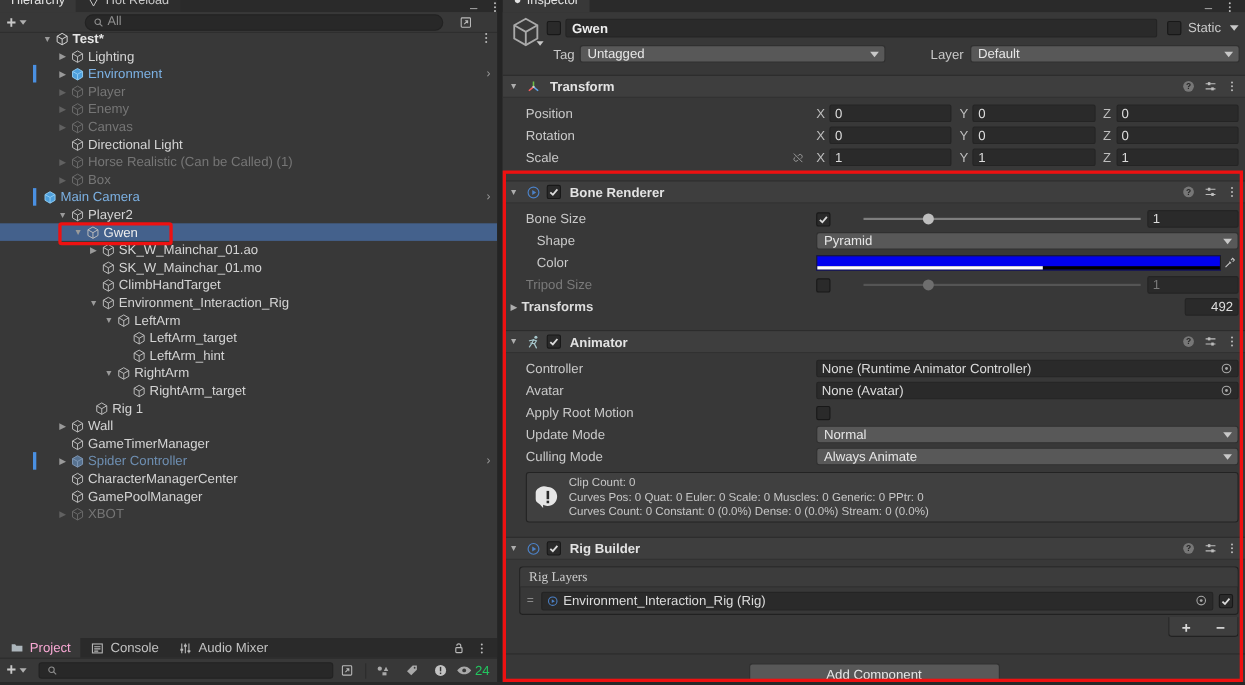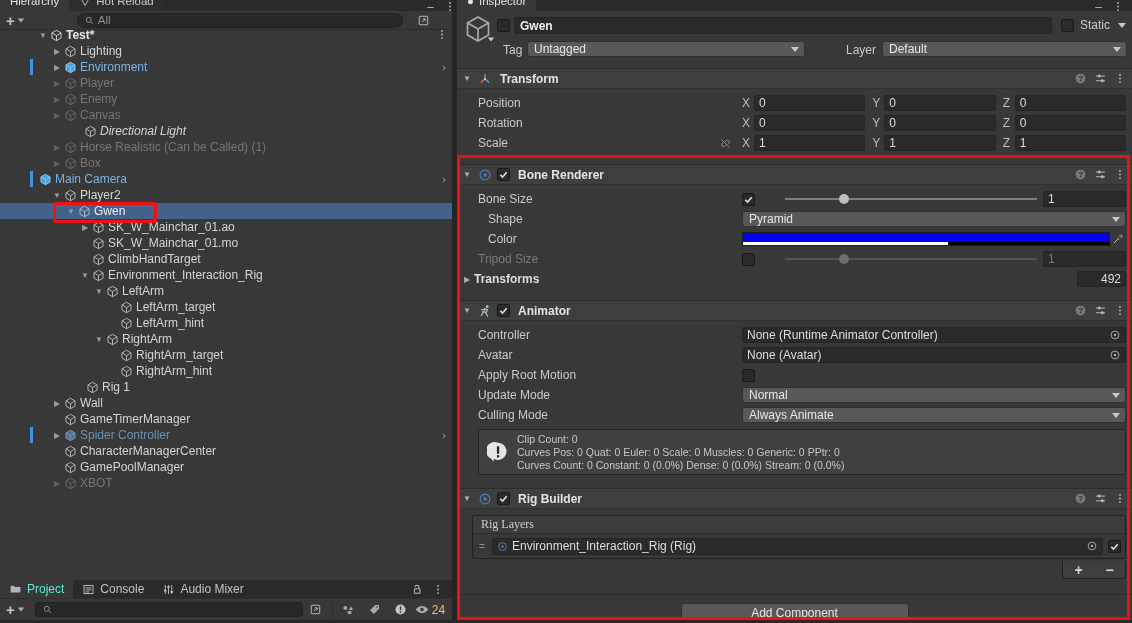--- a/index.html
+++ b/index.html
@@ -45,27 +45,27 @@
   .hrow.selected { background:#44618C; color:#ECECEC; }
   .hrow.bold { font-weight:bold; color:#E6E6E6; }
   .hrow .lbl { margin-left:3px; }
   .bluebar { position:absolute; left:30px; top:0; width:3px; height:100%; background:#4A90E2; }
   .chev { position:absolute; right:6px; color:#9A9A9A; font-size:11px; }
   .rowkebab { position:absolute; right:4px; top:1px; }
 
   .bottom-tabs { position:absolute; left:0; top:580px; width:452px; height:18px; background:#2A2A2A;
                  display:flex; align-items:stretch; }
   .btab { display:flex; align-items:center; gap:5px; padding:0 9px; color:#C2C2C2; font-size:12px; }
-  .btab.active { background:#383838; color:#5eead4; }
+  .btab.active { background:#383838; color:#f9a8d4; }
   .bottom-tabs .bar-right { margin-left:auto; display:flex; align-items:center; gap:9px; padding-right:8px; }
   .btoolbar { position:absolute; left:0; top:598px; width:452px; height:22px; background:#383838;
               display:flex; align-items:center; border-top:1px solid #2E2E2E; }
   .btoolbar .toolicn { display:flex; align-items:center; justify-content:center; width:26px; height:18px; }
   .vsep { width:1px; height:14px; background:#2B2B2B; margin:0 3px; }
-  .eyecount { display:flex; align-items:center; gap:2px; color:#fdba74; font-size:12px; }
+  .eyecount { display:flex; align-items:center; gap:2px; color:#22c55e; font-size:12px; }
   .strip { position:absolute; left:0; top:620px; width:1132px; height:3px; background:#282828; }
 
   .divider { position:absolute; left:452px; top:0; width:5px; height:623px; background:#242424; }
 
   
   .right { position:absolute; left:457px; top:0; width:675px; height:623px; background:#383838; overflow:hidden; }
   .go-header { position:relative; height:52px; }
   .goicon { position:absolute; left:6px; top:3px; }
   .goicon-caret { position:absolute; left:30px; top:26px; transform:scale(.8); }
   .go-active { position:absolute; left:40px; top:8px; }
@@ -247,21 +247,21 @@
         <div class="hrow dim" style="padding-left: 50px;">
           <span class="arrow">▶</span>
           <span class="icn">
             <svg width="13" height="13" viewBox="0 0 16 16">
               <path d="M8 1.6 13.6 4.8v6.4L8 14.4 2.4 11.2V4.8Z" fill="none" stroke="#6B6B6B" stroke-width="1.1"></path>
               <path d="M2.4 4.8 8 8l5.6-3.2M8 8v6.4" fill="none" stroke="#6B6B6B" stroke-width="1.1"></path>
             </svg>
           </span>
           <span class="lbl">Canvas</span>
         </div>
-        <div class="hrow " style="padding-left: 70px; font-style: italic;">
+        <div class="hrow " style="padding-left: 50px;">
           <span class="arrow"></span>
           <span class="icn">
             <svg width="13" height="13" viewBox="0 0 16 16">
               <path d="M8 1.6 13.6 4.8v6.4L8 14.4 2.4 11.2V4.8Z" fill="none" stroke="#BDBDBD" stroke-width="1.1"></path>
               <path d="M2.4 4.8 8 8l5.6-3.2M8 8v6.4" fill="none" stroke="#BDBDBD" stroke-width="1.1"></path>
             </svg>
           </span>
           <span class="lbl">Directional Light</span>
         </div>
         <div class="hrow dim" style="padding-left: 50px;">
@@ -398,30 +398,20 @@
         </div>
         <div class="hrow " style="padding-left: 106px;">
           <span class="arrow"></span>
           <span class="icn">
             <svg width="13" height="13" viewBox="0 0 16 16">
               <path d="M8 1.6 13.6 4.8v6.4L8 14.4 2.4 11.2V4.8Z" fill="none" stroke="#BDBDBD" stroke-width="1.1"></path>
               <path d="M2.4 4.8 8 8l5.6-3.2M8 8v6.4" fill="none" stroke="#BDBDBD" stroke-width="1.1"></path>
             </svg>
           </span>
           <span class="lbl">RightArm_target</span>
-        </div>
-        <div class="hrow " style="padding-left: 106px;">
-          <span class="arrow"></span>
-          <span class="icn">
-            <svg width="13" height="13" viewBox="0 0 16 16">
-              <path d="M8 1.6 13.6 4.8v6.4L8 14.4 2.4 11.2V4.8Z" fill="none" stroke="#BDBDBD" stroke-width="1.1"></path>
-              <path d="M2.4 4.8 8 8l5.6-3.2M8 8v6.4" fill="none" stroke="#BDBDBD" stroke-width="1.1"></path>
-            </svg>
-          </span>
-          <span class="lbl">RightArm_hint</span>
         </div>
         <div class="hrow " style="padding-left: 72px;">
           <span class="arrow"></span>
           <span class="icn">
             <svg width="13" height="13" viewBox="0 0 16 16">
               <path d="M8 1.6 13.6 4.8v6.4L8 14.4 2.4 11.2V4.8Z" fill="none" stroke="#BDBDBD" stroke-width="1.1"></path>
               <path d="M2.4 4.8 8 8l5.6-3.2M8 8v6.4" fill="none" stroke="#BDBDBD" stroke-width="1.1"></path>
             </svg>
           </span>
           <span class="lbl">Rig 1</span>

